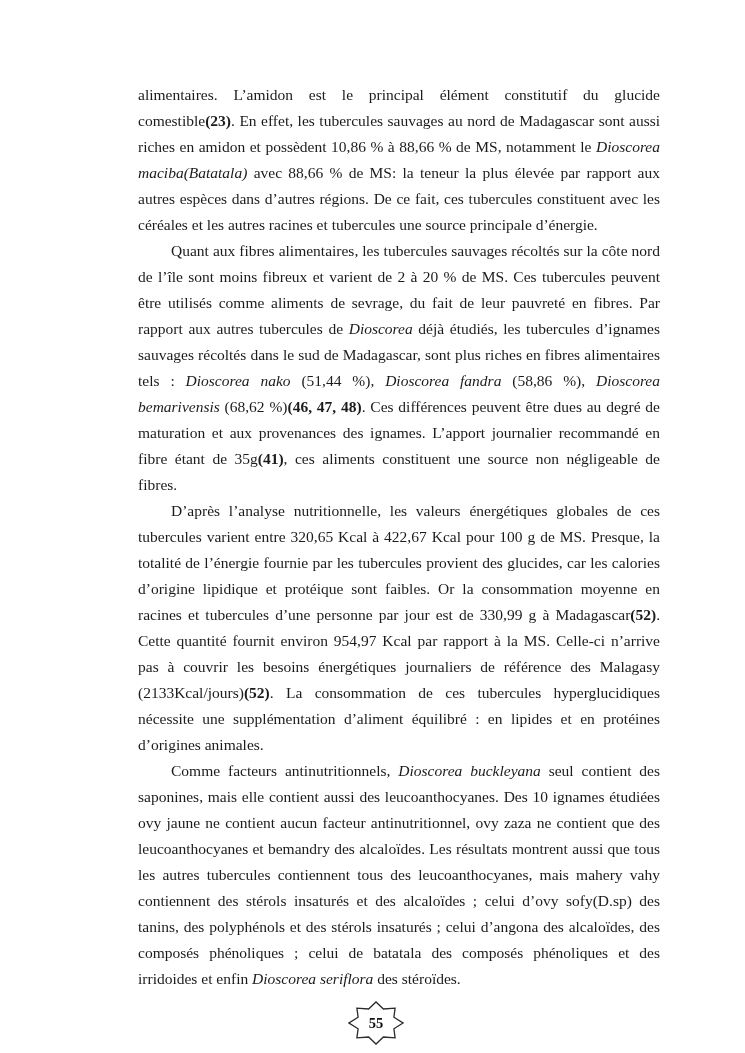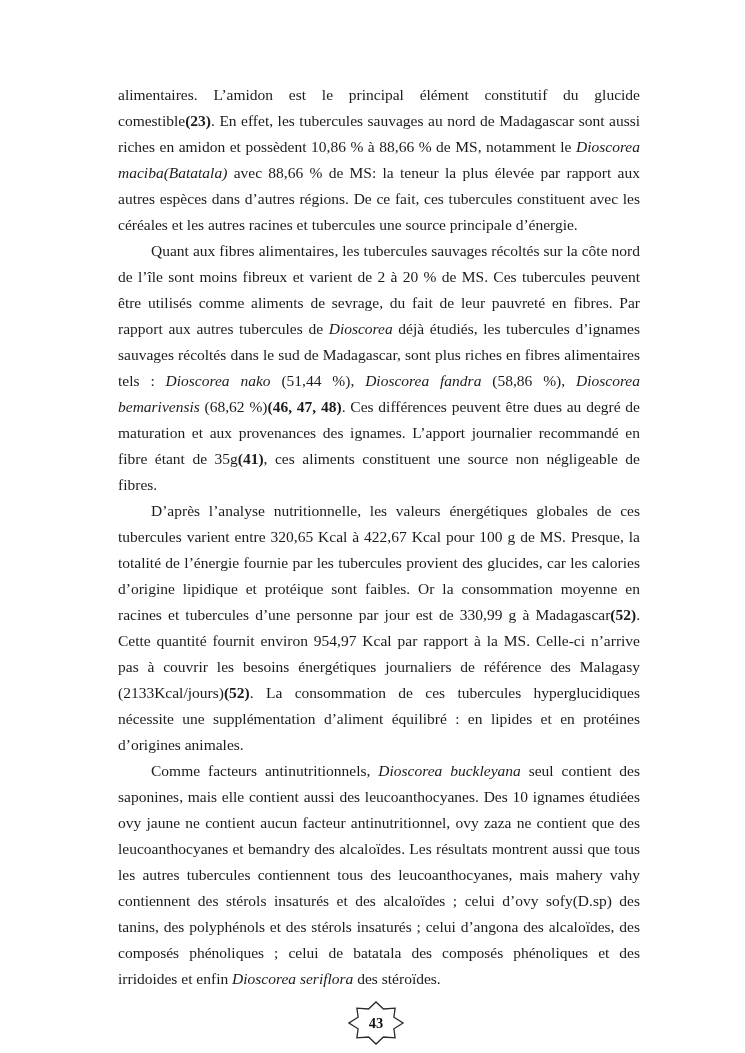--- a/index.html
+++ b/index.html
@@ -7,21 +7,21 @@
     position: relative;
     width: 745px;
     height: 1053px;
     background: #ffffff;
     font-family: "Liberation Serif", "DejaVu Serif", serif;
     color: #1b1b1b;
     overflow: hidden;
   }
   .text-block {
     position: absolute;
-    left: 118px;
+    left: 138px;
     top: 82px;
     width: 522px;
   }
   .para {
     margin: 0;
     font-size: 15.5px;
     line-height: 26px;
     text-align: justify;
     color: #1b1b1b;
   }
@@ -58,16 +58,16 @@
       <p class="para"><span class="r-n">alimentaires. L’amidon est le principal élément constitutif du glucide comestible</span><span class="r-b">(23)</span><span class="r-n">. En effet, les tubercules sauvages au nord de Madagascar sont aussi riches en amidon et possèdent 10,86 % à 88,66 % de MS, notamment le </span><span class="r-i">Dioscorea maciba(Batatala)</span><span class="r-n"> avec 88,66 % de MS: la teneur la plus élevée par rapport aux autres espèces dans d’autres régions. De ce fait, ces tubercules constituent avec les céréales et les autres racines et tubercules une source principale d’énergie.</span></p>
       <p class="para indent"><span class="r-n">Quant aux fibres alimentaires, les tubercules sauvages récoltés sur la côte nord de l’île sont moins fibreux et varient de 2 à 20 % de MS. Ces tubercules peuvent être utilisés comme aliments de sevrage, du fait de leur pauvreté en fibres. Par rapport aux autres tubercules de </span><span class="r-i">Dioscorea</span><span class="r-n"> déjà étudiés, les tubercules d’ignames sauvages récoltés dans le sud de Madagascar, sont plus riches en fibres alimentaires tels : </span><span class="r-i">Dioscorea nako</span><span class="r-n"> (51,44 %), </span><span class="r-i">Dioscorea fandra</span><span class="r-n"> (58,86 %), </span><span class="r-i">Dioscorea bemarivensis</span><span class="r-n"> (68,62 %)</span><span class="r-b">(46, 47, 48)</span><span class="r-n">. Ces différences peuvent être dues au degré de maturation et aux provenances des ignames. L’apport journalier recommandé en fibre étant de 35g</span><span class="r-b">(41)</span><span class="r-n">, ces aliments constituent une source non négligeable de fibres.</span></p>
       <p class="para indent"><span class="r-n">D’après l’analyse nutritionnelle, les valeurs énergétiques globales de ces tubercules varient entre 320,65 Kcal à 422,67 Kcal pour 100 g de MS. Presque, la totalité de l’énergie fournie par les tubercules provient des glucides, car les calories d’origine lipidique et protéique sont faibles. Or la consommation moyenne en racines et tubercules d’une personne par jour est de 330,99 g à Madagascar</span><span class="r-b">(52)</span><span class="r-n">. Cette quantité fournit environ 954,97 Kcal par rapport à la MS. Celle-ci n’arrive pas à couvrir les besoins énergétiques journaliers de référence des Malagasy (2133Kcal/jours)</span><span class="r-b">(52)</span><span class="r-n">. La consommation de ces tubercules hyperglucidiques nécessite une supplémentation d’aliment équilibré : en lipides et en protéines d’origines animales.</span></p>
       <p class="para indent"><span class="r-n">Comme facteurs antinutritionnels,  </span><span class="r-i">Dioscorea buckleyana</span><span class="r-n"> seul contient des saponines, mais elle contient aussi des leucoanthocyanes. Des 10 ignames étudiées ovy jaune ne contient aucun facteur antinutritionnel, ovy zaza ne contient que des leucoanthocyanes et bemandry des alcaloïdes. Les résultats montrent aussi que tous les autres tubercules contiennent tous des leucoanthocyanes, mais mahery vahy contiennent des stérols insaturés et des alcaloïdes ; celui d’ovy sofy(D.sp) des tanins, des polyphénols et des stérols insaturés ; celui d’angona des alcaloïdes, des composés phénoliques ; celui de batatala des composés phénoliques et des irridoides et enfin </span><span class="r-i">Dioscorea seriflora</span><span class="r-n"> des stéroïdes.</span></p>
     </div>
 
   <div class="page-badge">
     <svg width="56" height="44" viewBox="0 0 56 44">
       <polygon points="55,22 45.9,27.8 47.1,36.8 35.4,36 28,43 20.6,36 8.9,36.8 10.1,27.8 1,22 10.1,16.2 8.9,7.2 20.6,8 28,1 35.4,8 47.1,7.2 45.9,16.2" fill="#ffffff" stroke="#2a2a2a" stroke-width="1.3"></polygon>
     </svg>
-    <div class="page-number">43</div>
+    <div class="page-number">55</div>
   </div>
 
 </div>
 
 </body></html>

